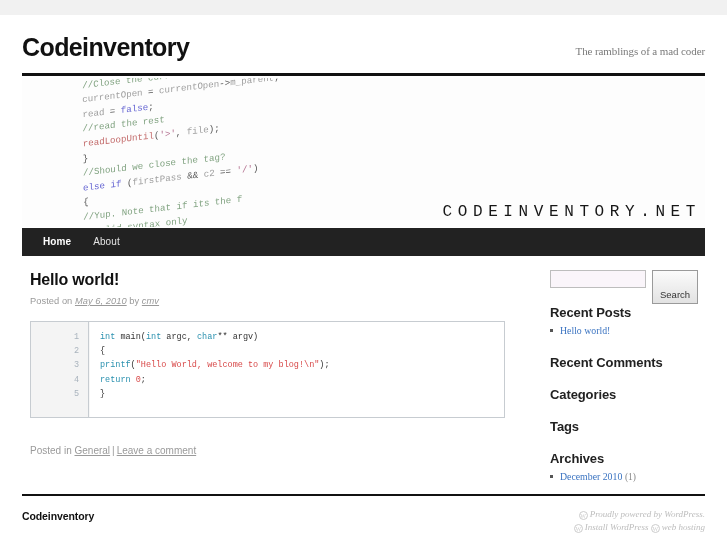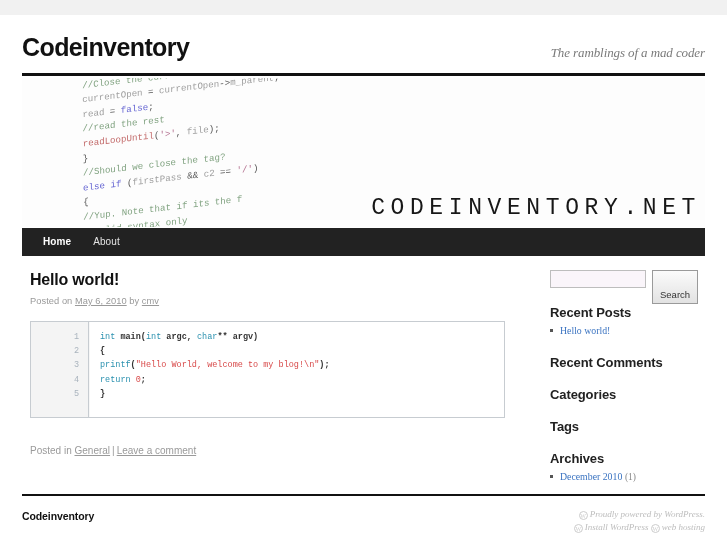--- a/index.html
+++ b/index.html
@@ -37,22 +37,21 @@
     font-size: 25px;
     font-weight: bold;
     letter-spacing: -0.6px;
     color: #111111;
     line-height: 30px;
     font-family: "Liberation Sans", sans-serif;
   }
   .site-description {
     position: absolute; right: 0; top: 13px;
     font-family: "Liberation Serif", serif;
-    font-style: italic;
-    font-size: 13px;
+    font-size: 11px;
     color: #7a7a7a;
     letter-spacing: -0.1px;
   }
   .header-rule {
     position: absolute; left: 22px; top: 58px;
     width: 683px; height: 3px;
     background: #111111;
   }
   
   .banner {
@@ -75,21 +74,21 @@
     opacity: 0.95;
   }
   .codeart .cm { color: #7a9e7a; }
   .codeart .kw { color: #5d5dd0; }
   .codeart .id { color: #9a9a9a; }
   .codeart .fn { color: #c06464; }
   .codeart .st { color: #b06a8a; }
   .banner-wordmark {
     position: absolute; right: 4px; bottom: 6px;
     font-family: "Liberation Mono", monospace;
-    font-size: 23px;
+    font-size: 16px;
     letter-spacing: 5.6px;
     color: #171717;
     white-space: nowrap;
   }
   
   .site-nav {
     position: absolute; left: 22px; top: 228px;
     width: 683px; height: 28px;
     background: #222222;
   }
@@ -128,20 +127,21 @@
   }
   .entry-meta {
     margin-top: 6px;
     font-size: 9.3px;
     color: #999999;
     letter-spacing: 0.05px;
   }
   .entry-meta a {
     color: #9a9a9a;
     text-decoration: underline;
+    font-style: italic;
   }
   
   .codeblock {
     position: relative;
     margin-top: 15px;
     width: 475px; height: 97px;
     border: 1px solid #c7ccd1;
     background: #f7f7f7;
     overflow: hidden;
   }
@@ -168,21 +168,21 @@
     font-family: "Liberation Mono", monospace;
     font-size: 8.5px;
     line-height: 14.2px;
     white-space: pre;
     color: #333333;
   }
   .codeblock .lines .t { color: #2b91af; }
   .codeblock .lines .f { color: #2b91af; }
   .codeblock .lines .s { color: #d84a4a; }
   .codeblock .lines .n { color: #d84a4a; }
-  .codeblock .lines .p { color: #333333; font-weight: bold; }
+  .codeblock .lines .p { color: #333333; }
   .entry-footer {
     margin-top: 27px;
     font-size: 10px;
     color: #9a9a9a;
   }
   .entry-footer a { color: #9a9a9a; text-decoration: underline; }
   .entry-footer .sep { padding: 0 2px; }
   
   .sidebar {
     position: absolute; left: 528px; top: 0;

